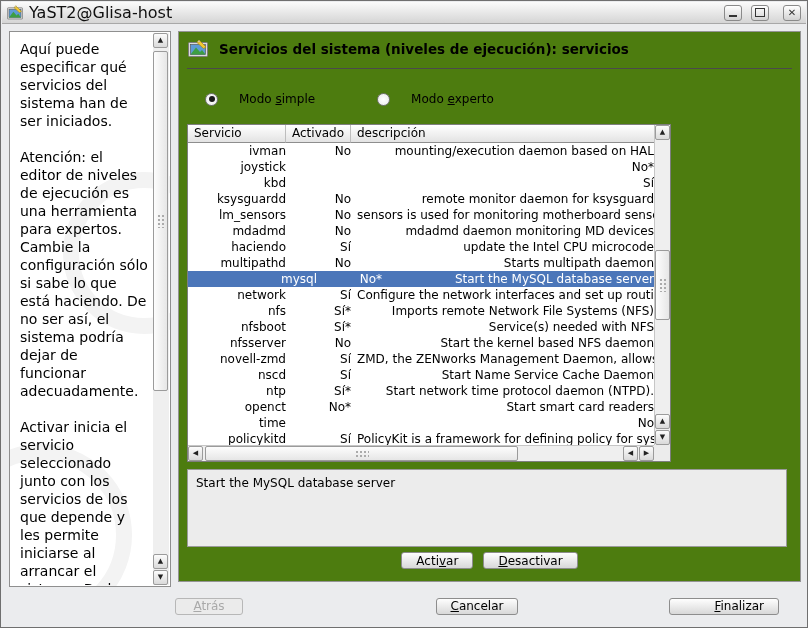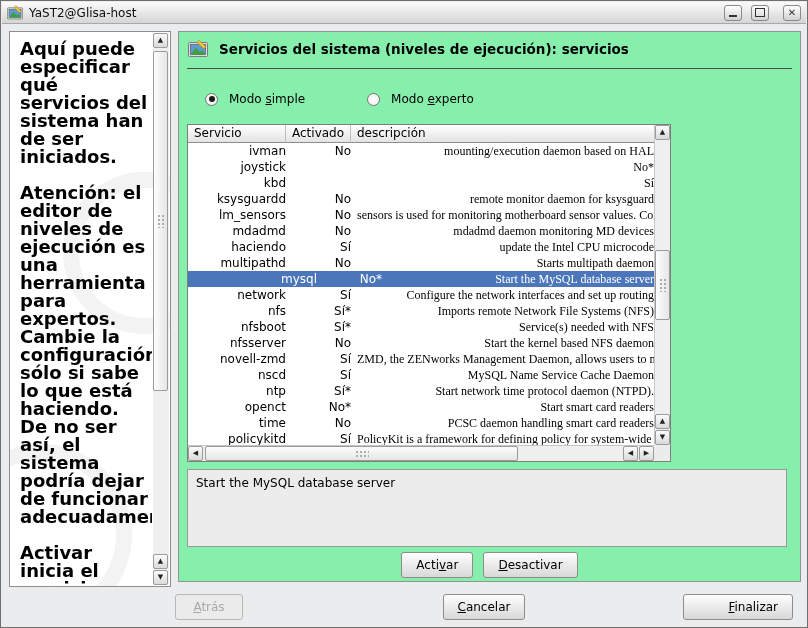--- a/index.html
+++ b/index.html
@@ -12,21 +12,21 @@
   }
 
   
   .titlebar {
     position:absolute; left:1px; right:1px; top:1px; height:22px;
     background:linear-gradient(#fbfbfb,#d5d5d5);
     border-bottom:1px solid #a8a8a8;
     display:flex; align-items:center; padding:0 5px; gap:6px;
   }
   .titlebar .app-icon { width:16px; height:16px; flex:0 0 auto; }
-  .titlebar .title { font-size:12px; color:#101010; flex:1; }
+  .titlebar .title { font-size:16px; color:#101010; flex:1; }
   .win-btn {
     width:18px; height:16px; border:1px solid #8a8a8a; border-radius:3px;
     background:linear-gradient(#ffffff,#d2d2d2);
     display:flex; align-items:center; justify-content:center;
     position:relative; margin-left:3px;
   }
   .win-btn.close { margin-left:8px; }
   .glyph-min::after { content:""; width:8px; height:2px; background:#333; margin-top:7px; }
   .glyph-max::after { content:""; width:8px; height:7px; border:1.5px solid #333; }
   .glyph-close::after { content:"✕"; font-size:10px; font-weight:bold; color:#333; }
@@ -37,22 +37,22 @@
     background:#fff; border:1px solid #8f8f8f; overflow:hidden;
   }
   .sidebar::before, .sidebar::after {
     content:""; position:absolute; border-radius:50%;
     border:16px solid #f3f3f3; z-index:0;
   }
   .sidebar::before { width:130px; height:130px; right:-55px; top:140px; }
   .sidebar::after  { width:150px; height:150px; left:-60px; bottom:-40px; }
   .help-text {
     position:absolute; left:1px; top:1px; right:18px; bottom:1px;
-    padding:7px 4px 0 9px; font-size:18px; line-height:18px;
-    overflow:hidden; z-index:1;font-weight:bold;
+    padding:7px 4px 0 9px; font-size:14px; line-height:18px;
+    overflow:hidden; z-index:1;
   }
   .help-text p { margin-bottom:18px; }
 
   
   .sb-v { position:absolute; width:16px; background:#efefef; }
   .sb-h { position:absolute; height:16px; background:#efefef; }
   .sb-btn {
     position:absolute; width:15px; height:15px;
     background:linear-gradient(#fcfcfc,#dadada);
     border:1px solid #9b9b9b; border-radius:2px;
@@ -72,29 +72,29 @@
     content:""; position:absolute; inset:0; margin:auto;
     width:8px; height:14px;
     background-image:radial-gradient(#ababab 1px, transparent 1.4px);
     background-size:4px 4px;
   }
   .thumb-h::after { width:14px; height:8px; }
 
   
   .main {
     position:absolute; left:177px; top:30px; width:623px; height:551px;
-    background:#86efac; border:1px solid #949494;
+    background:#4d7c0f; border:1px solid #949494;
   }
   .main-header { position:absolute; left:8px; top:7px; display:flex; align-items:center; gap:10px; }
   .main-header .hd-icon { width:22px; height:20px; }
   .main-title { font-size:13.5px; font-weight:bold; color:#000; }
   .rule { position:absolute; left:8px; right:8px; top:36px; border-top:1px solid #4a4a4a; }
 
   .modes { position:absolute; left:26px; top:60px; display:flex; gap:62px; }
-  .radio-row { display:flex; align-items:center; gap:11px; }
+  .radio-row { display:flex; align-items:center; gap:21px; }
   .radio {
     width:13px; height:13px; border:1px solid #777; border-radius:50%;
     background:radial-gradient(#ffffff,#e9e9e9); position:relative;
   }
   .radio.on::after {
     content:""; position:absolute; inset:0; margin:auto;
     width:6px; height:6px; border-radius:50%; background:#1a1a1a;
   }
   .u { text-decoration:underline; }
 
@@ -108,48 +108,48 @@
     background:linear-gradient(#ffffff,#e3e3e3);
     border-right:1px solid #bdbdbd; border-bottom:1px solid #8e8e8e;
     line-height:17px; padding-left:6px; font-size:12px; white-space:nowrap; overflow:hidden;
   }
   .th:last-child { border-right:none; flex:1; }
   .col1 { width:98px; flex:0 0 98px; }
   .col2 { width:65px; flex:0 0 65px; }
   .t-body { position:absolute; left:0; top:18px; right:16px; bottom:16px; overflow:hidden;text-align:right; }
   .t-row { height:16px; display:flex; align-items:center; white-space:nowrap; }
   .t-row .td { padding-left:6px; overflow:hidden; font-size:12px; line-height:16px; }
-  .t-row .td:last-child { flex:1;font-family:Liberation Serif, serif; }
+  .t-row .td:last-child { flex:1; }
   .t-row.selected { background:#4b76b9; color:#fff;padding-left:31px; }
 
   .svc-table .sb-v { right:0; top:0; bottom:16px; border-left:1px solid #c6c6c6; }
   .svc-table .sb-h { left:0; right:16px; bottom:0; border-top:1px solid #c6c6c6; }
   .corner { position:absolute; right:0; bottom:0; width:16px; height:16px; background:#ececec; }
 
   
   .desc-box {
     position:absolute; left:8px; top:437px; width:600px; height:78px;
     background:#ececec; border:1px solid #9a9a9a; padding:6px 8px; font-size:12px;
   }
   .actions {
     position:absolute; left:0; right:0; top:520px;
     display:flex; justify-content:center; gap:10px;
   }
   .btn {
-    min-width:68px; height:26px; padding:0 14px;
+    min-width:68px; height:17px; padding:0 14px;
     background:linear-gradient(#fefefe,#d8d8d8);
     border:1px solid #8d8d8d; border-radius:3px;
     font-family:"DejaVu Sans", sans-serif; font-size:12px; color:#000;
     display:inline-flex; align-items:center; justify-content:center;
   }
   .btn:disabled, .btn.disabled { color:#a9a9a9; background:#ebebeb; border-color:#b7b7b7; }
 
   
   .footer {
-    position:absolute; left:174px; right:14px; top:593px; height:24px;
+    position:absolute; left:174px; right:28px; top:593px; height:24px;
     display:grid; grid-template-columns:1fr auto 1fr; align-items:center;
   }
   .footer .fz-left  { justify-self:start; }
   .footer .fz-right { justify-self:end;padding-left:44px; }
 </style>
 </head>
 <body>
 
 <svg width="0" height="0" style="position:absolute">
   <defs>
@@ -298,39 +298,38 @@
 
           <div class="t-row">
             <div class="td col1">novell-zmd</div>
             <div class="td col2">Sí</div>
             <div class="td">ZMD, the ZENworks Management Daemon, allows users to manage \ software on their sys</div>
           </div>
 
           <div class="t-row">
             <div class="td col1">nscd</div>
             <div class="td col2">Sí</div>
-            <div class="td">MySQL Name Service Cache Daemon</div>
+            <div class="td">Start Name Service Cache Daemon</div>
           </div>
 
           <div class="t-row">
             <div class="td col1">ntp</div>
             <div class="td col2">Sí*</div>
             <div class="td">Start network time protocol daemon (NTPD).</div>
           </div>
 
           <div class="t-row">
             <div class="td col1">openct</div>
             <div class="td col2">No*</div>
             <div class="td">Start smart card readers</div>
           </div>
 
           <div class="t-row">
             <div class="td col1">time</div>
             <div class="td col2">No</div>
-            <div class="td">PCSC daemon handling smart card readers</div>
           </div>
 
           <div class="t-row">
             <div class="td col1">policykitd</div>
             <div class="td col2">Sí</div>
             <div class="td">PolicyKit is a framework for defining policy for system-wide components</div>
           </div>
         </div>
 
       <div class="sb-v">

